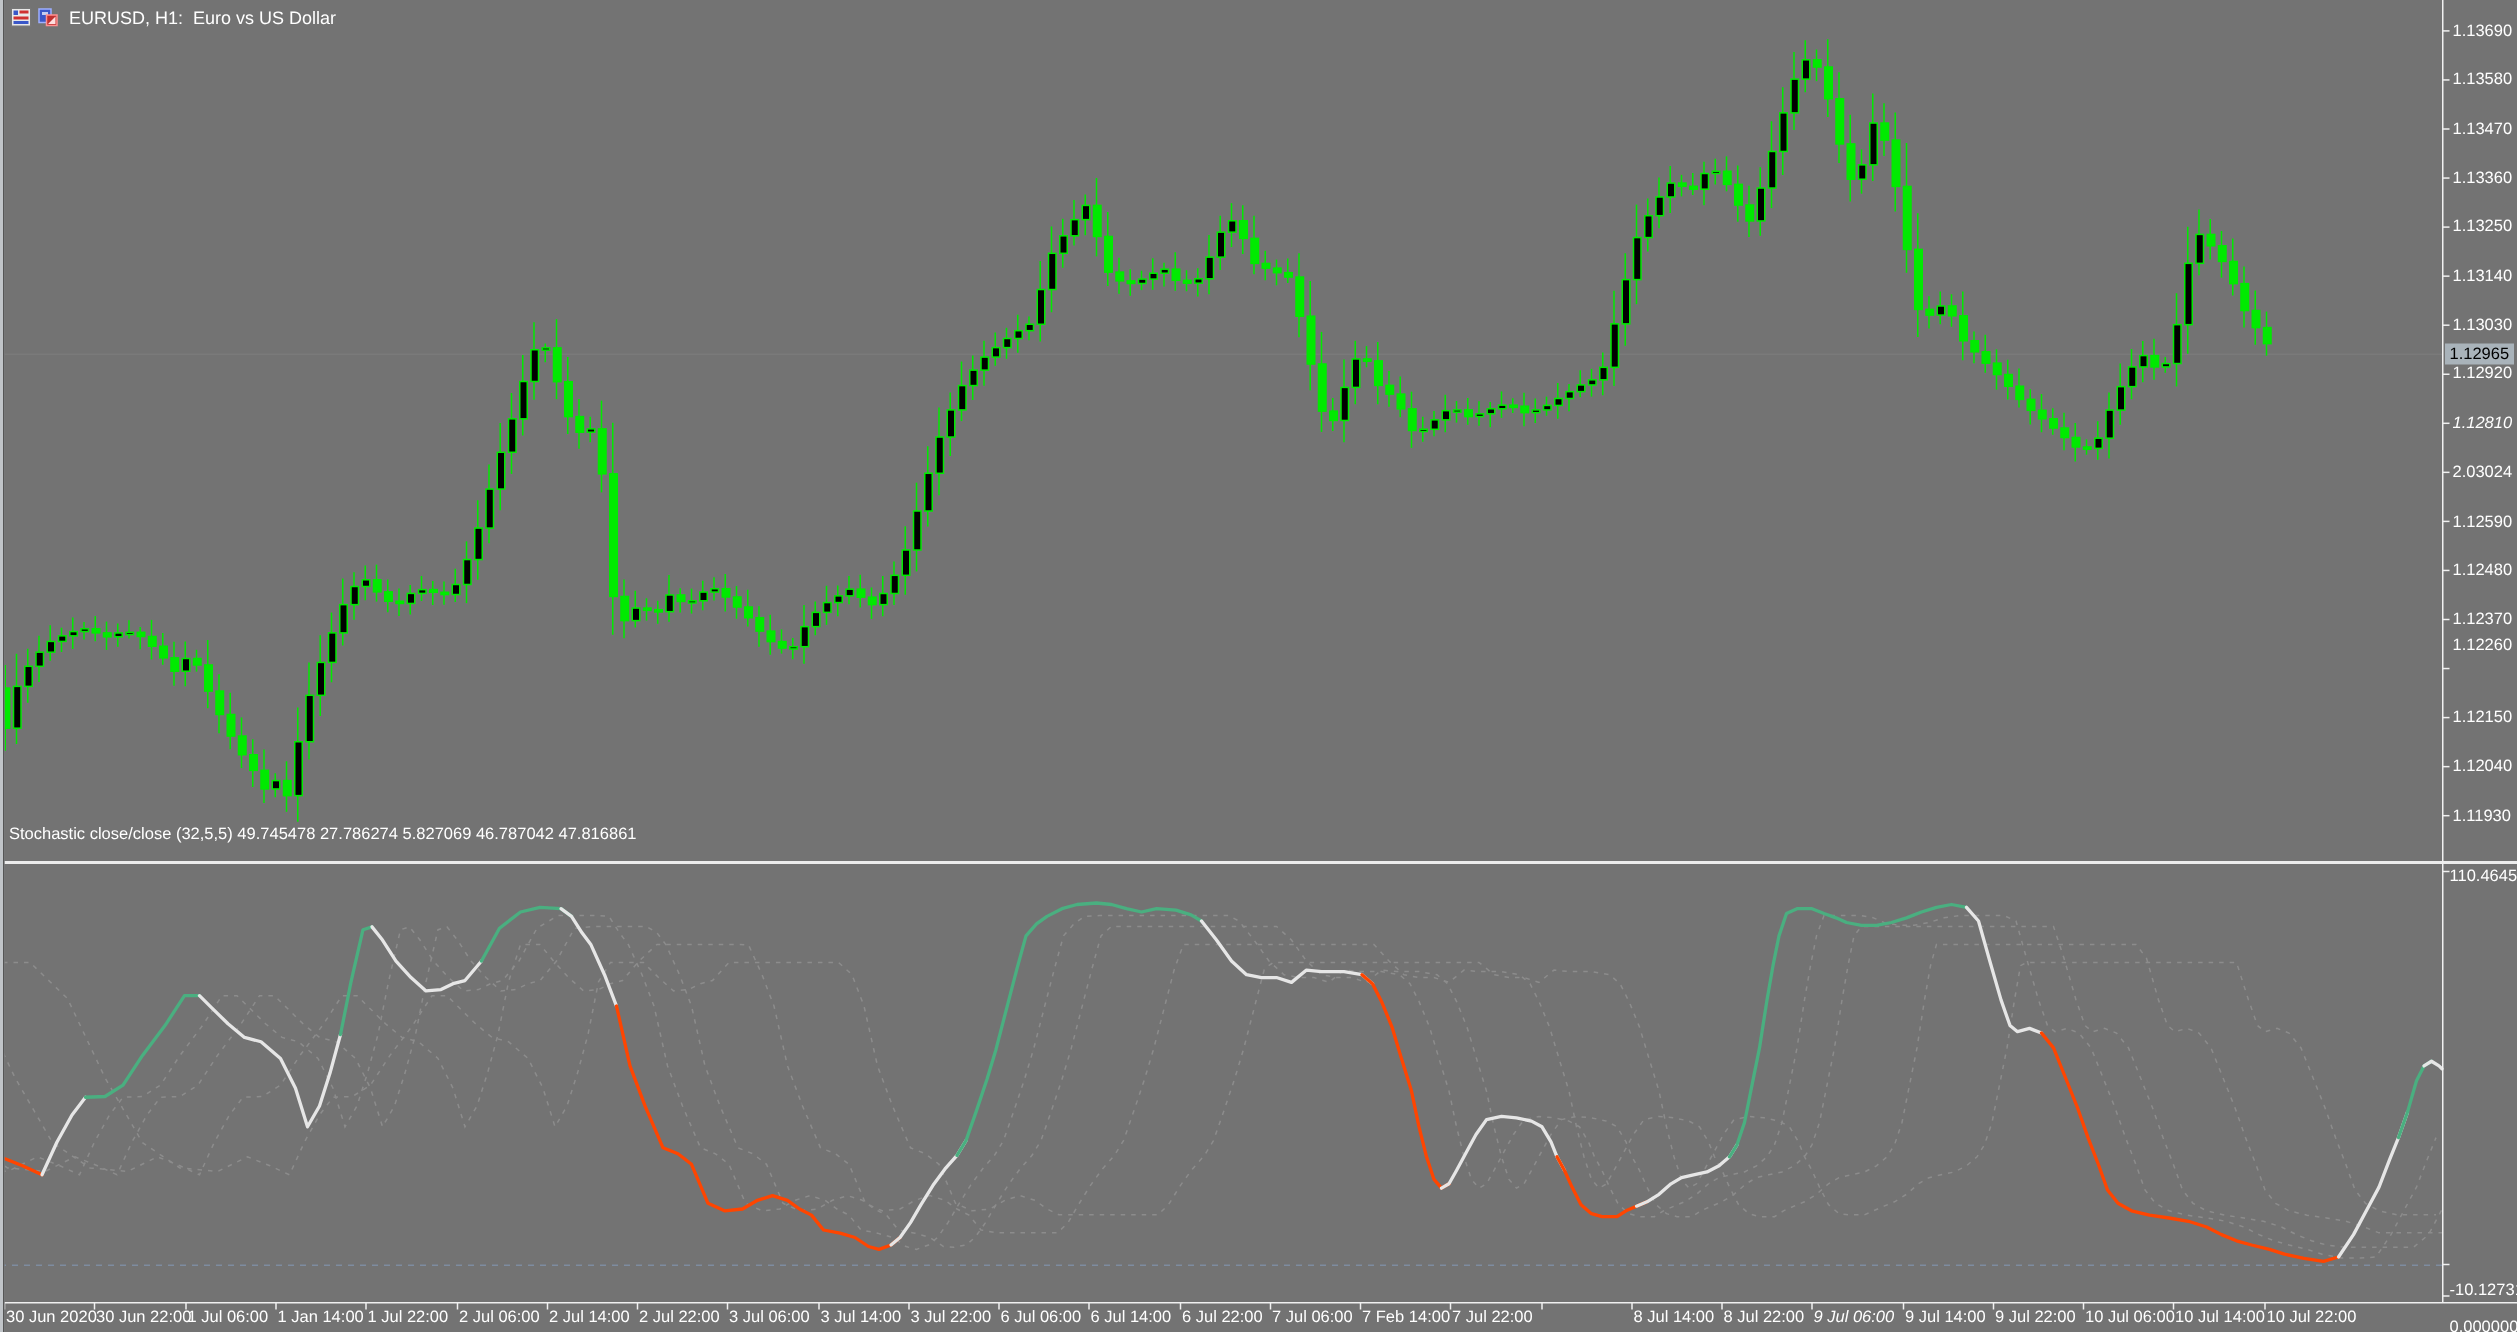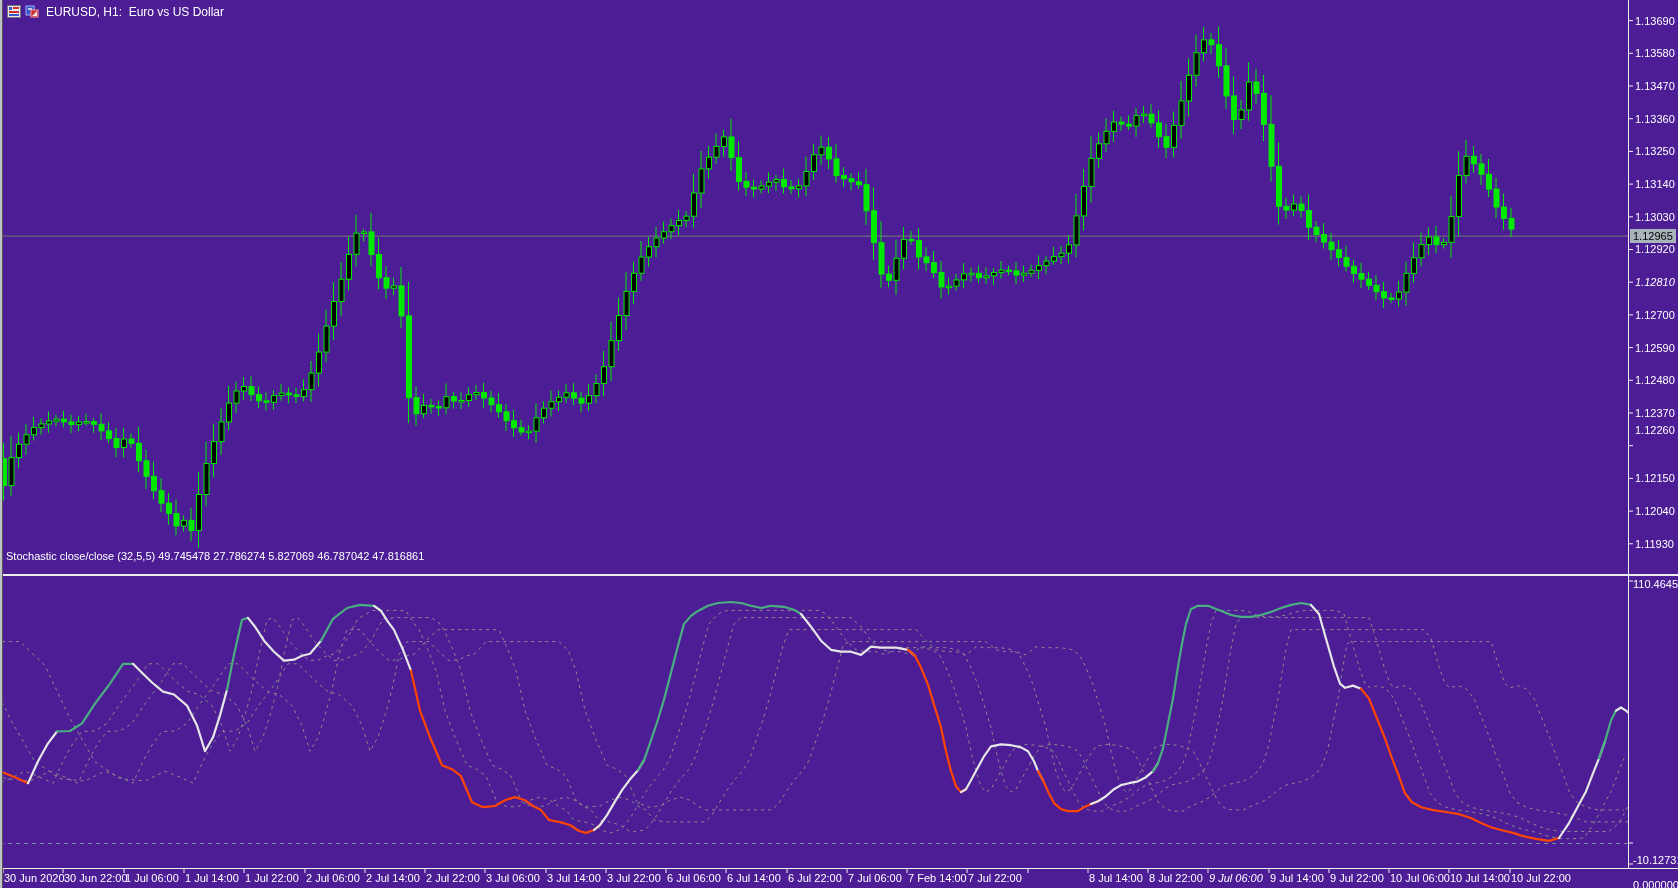--- a/index.html
+++ b/index.html
@@ -1,16 +1,16 @@
 <!DOCTYPE html>
 <html><head>
 <meta charset="utf-8">
 <style>
   html,body{margin:0;padding:0;background:#000;}
-  .window{position:relative;width:1678px;height:888px;background:#4c1d95;overflow:hidden;
+  .window{position:relative;width:1678px;height:888px;background:#737373;overflow:hidden;
           font-family:"Liberation Sans",sans-serif;}
   .left-border{position:absolute;left:0;top:0;width:2px;height:888px;background:#c0c4c8;
                border-right:1px solid #555;z-index:8;}
   .titlebar{position:absolute;left:7px;top:3px;height:17px;display:flex;align-items:center;z-index:6;}
   .tb-icon{width:14px;height:13px;margin-right:4px;}
   .title{color:#fff;font-size:12px;white-space:pre;margin-left:3px;}
   #chart-svg{position:absolute;left:0;top:0;z-index:1;}
   #overlay{position:absolute;left:0;top:0;width:1678px;height:888px;z-index:4;pointer-events:none;}
   .axlabel{position:absolute;color:#fff;font-size:11px;line-height:12px;white-space:pre;}
   .cur-price{position:absolute;left:1630px;background:#a9b3ba;color:#000;font-size:11px;
@@ -540,35 +540,35 @@
     <div class="cur-price" id="cur-price" style="top: 229.121px;">1.12965</div>
   <div class="axlabel" style="left: 1635px; top: 14.6px;">1.13690</div>
       <div class="axlabel" style="left: 1635px; top: 47.2997px;">1.13580</div>
       <div class="axlabel" style="left: 1635px; top: 79.9994px;">1.13470</div>
       <div class="axlabel" style="left: 1635px; top: 112.699px;">1.13360</div>
       <div class="axlabel" style="left: 1635px; top: 145.399px;">1.13250</div>
       <div class="axlabel" style="left: 1635px; top: 178.099px;">1.13140</div>
       <div class="axlabel" style="left: 1635px; top: 210.798px;">1.13030</div>
       <div class="axlabel" style="left: 1635px; top: 243.498px;">1.12920</div>
       <div class="axlabel" style="left: 1635px; top: 276.198px; font-style: italic;">1.12810</div>
-      <div class="axlabel" style="left: 1635px; top: 308.897px;">1.12700</div>
+      <div class="axlabel" style="left: 1635px; top: 308.897px;">2.03024</div>
       <div class="axlabel" style="left: 1635px; top: 341.597px;">1.12590</div>
       <div class="axlabel" style="left: 1635px; top: 374.297px;">1.12480</div>
       <div class="axlabel" style="left: 1635px; top: 406.996px;">1.12370</div>
       <div class="axlabel" style="left: 1635px; top: 424px;">1.12260</div>
       <div class="axlabel" style="left: 1635px; top: 472.396px;">1.12150</div>
       <div class="axlabel" style="left: 1635px; top: 505.095px;">1.12040</div>
       <div class="axlabel" style="left: 1635px; top: 537.795px;">1.11930</div>
       <div class="axlabel" style="left: 1633px; top: 578px;">110.464587</div>
       <div class="axlabel" style="left: 1633px; top: 837px; margin-top: 42px;">0.000000</div>
       <div class="axlabel" style="left: 1633px; top: 854px;">-10.127319</div>
       <div class="axlabel" style="left: 4px; top: 872px;">30 Jun 2020</div>
       <div class="axlabel" style="left: 64px; top: 872px;">30 Jun 22:00</div>
       <div class="axlabel" style="left: 125px; top: 872px;">1 Jul 06:00</div>
-      <div class="axlabel" style="left: 185px; top: 872px;">1 Jul 14:00</div>
+      <div class="axlabel" style="left: 185px; top: 872px;">1 Jan 14:00</div>
       <div class="axlabel" style="left: 245px; top: 872px;">1 Jul 22:00</div>
       <div class="axlabel" style="left: 306px; top: 872px;">2 Jul 06:00</div>
       <div class="axlabel" style="left: 366px; top: 872px;">2 Jul 14:00</div>
       <div class="axlabel" style="left: 426px; top: 872px;">2 Jul 22:00</div>
       <div class="axlabel" style="left: 486px; top: 872px;">3 Jul 06:00</div>
       <div class="axlabel" style="left: 547px; top: 872px;">3 Jul 14:00</div>
       <div class="axlabel" style="left: 607px; top: 872px;">3 Jul 22:00</div>
       <div class="axlabel" style="left: 667px; top: 872px;">6 Jul 06:00</div>
       <div class="axlabel" style="left: 727px; top: 872px;">6 Jul 14:00</div>
       <div class="axlabel" style="left: 788px; top: 872px;">6 Jul 22:00</div>

